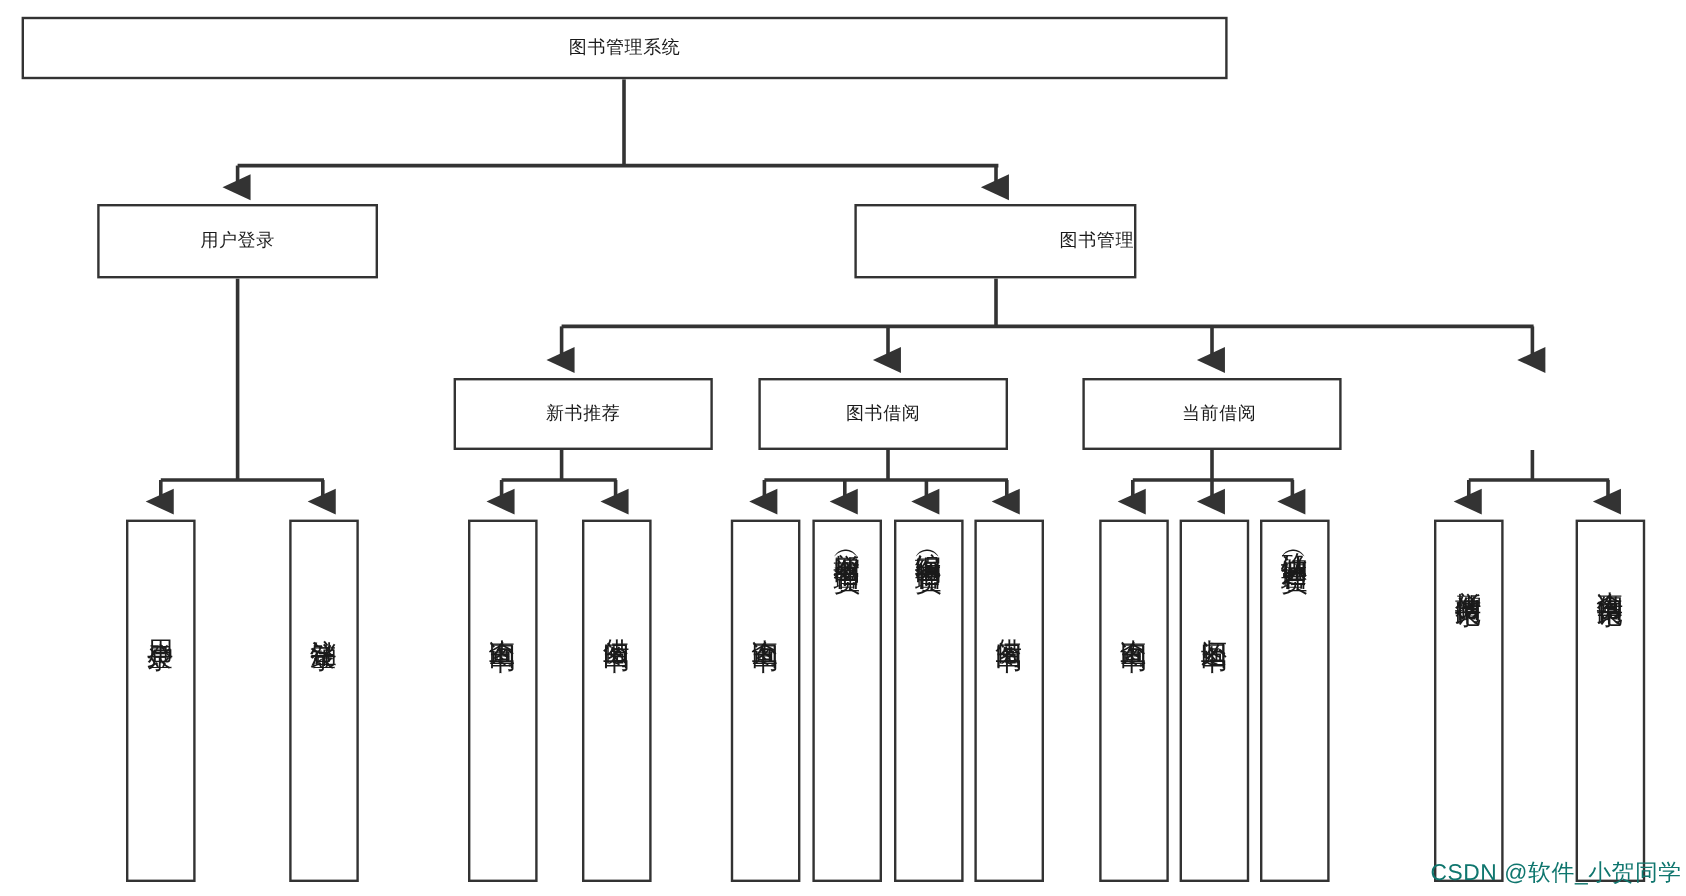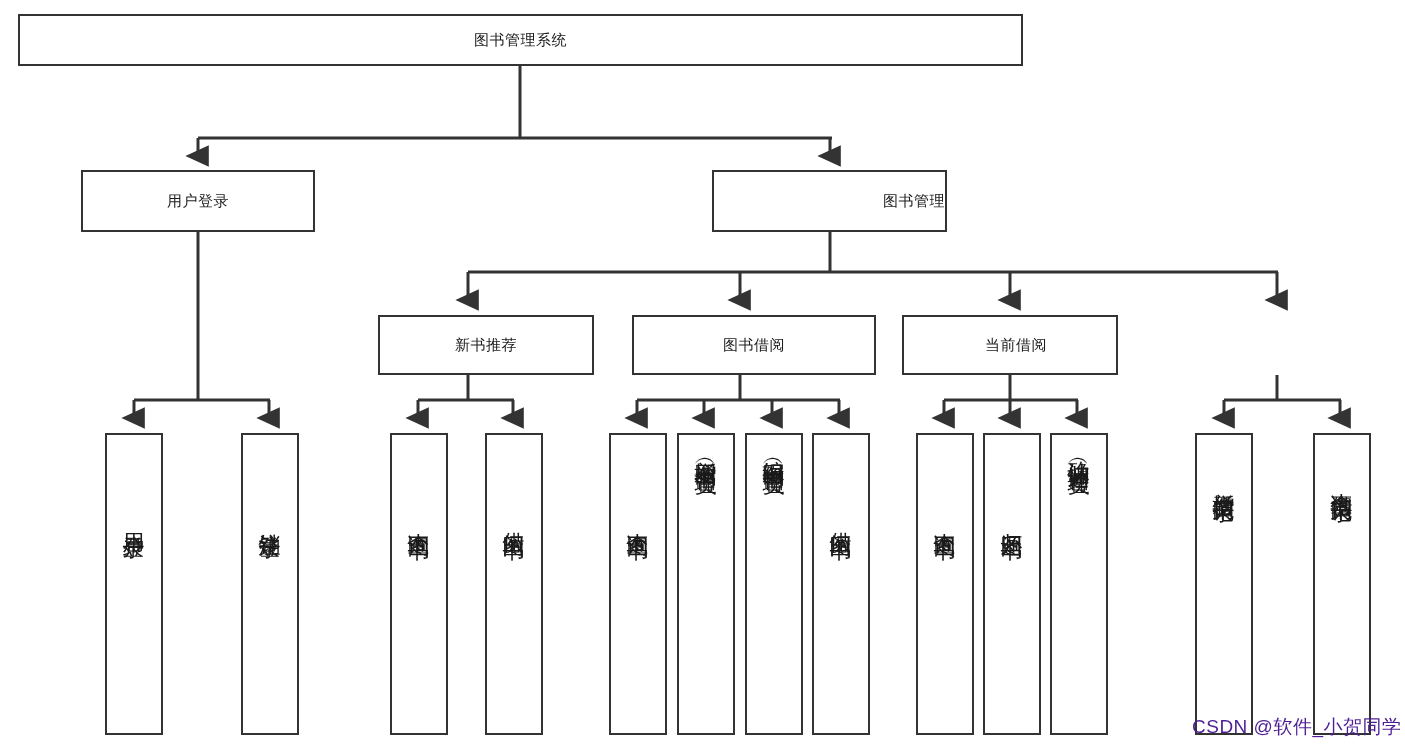--- a/index.html
+++ b/index.html
@@ -61,21 +61,21 @@
     white-space: normal;
     max-height: 270px;
   }
   
   .node.vert.tall .label {
     max-height: 290px;
   }
   .watermark {
     position: absolute;
     font-size: 19px;
-    color: #4c1d95;
+    color: #0f766e;
     white-space: nowrap;
     letter-spacing: 0.5px;
   }
 </style>
 </head>
 <body>
 
 <div id="canvas">
 
   <svg id="edges" viewBox="0 0 1405 747">
@@ -137,21 +137,21 @@
   </div>
 
   <div class="node horiz" style="left:712px; top:170px; width:235px; height:62px;justify-content:flex-end;">
     <span class="label">图书管理</span>
   </div>
 
   <div class="node horiz" style="left:362px; top:315px; width:216px; height:60px;margin-left:16px;">
     <span class="label">新书推荐</span>
   </div>
 
-  <div class="node horiz" style="left:632px; top:315px; width:244px; height:60px;">
+  <div class="node horiz" style="left:632px; top:315px; width:208px; height:60px;">
     <span class="label">图书借阅</span>
   </div>
 
   <div class="node horiz" style="left:902px; top:315px; width:216px; height:60px;padding-left:12px;">
     <span class="label">当前借阅</span>
   </div>
 
 
   <div class="node vert" style="left:105px; top:433px; width:58px; height:302px; padding-top:80px;">
     <span class="label">用户登录</span>

